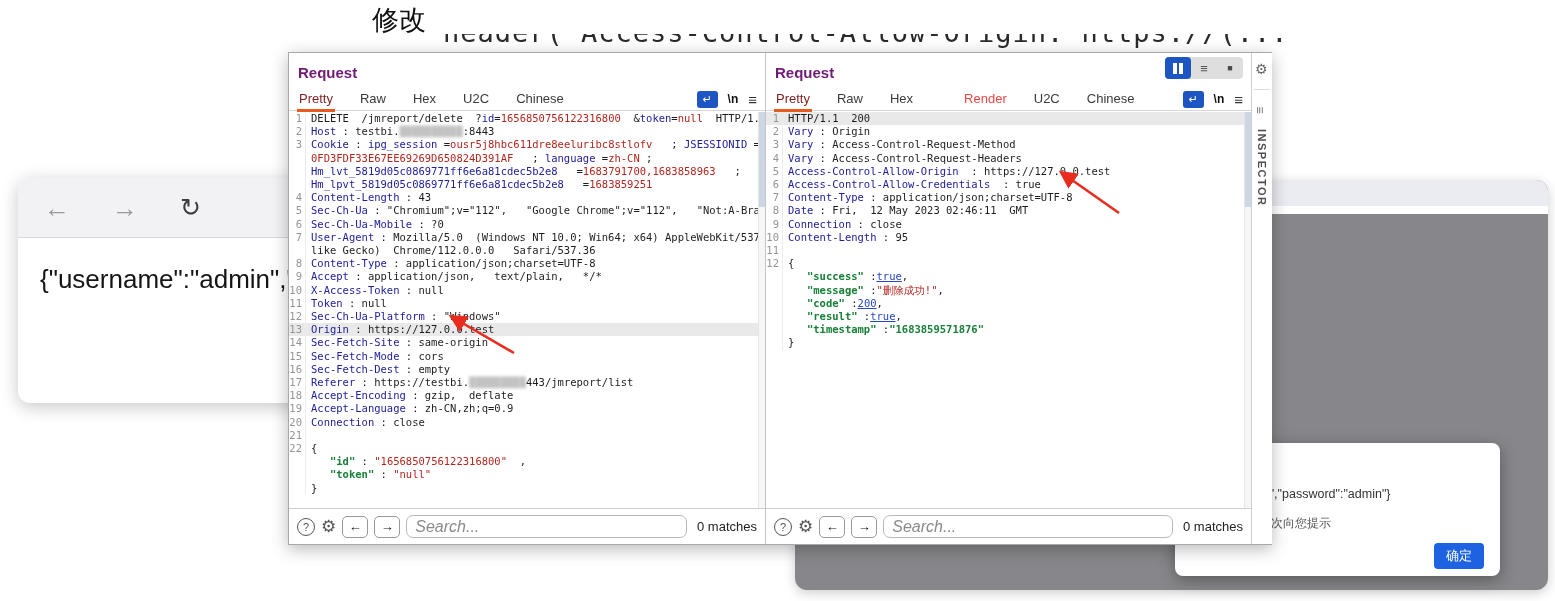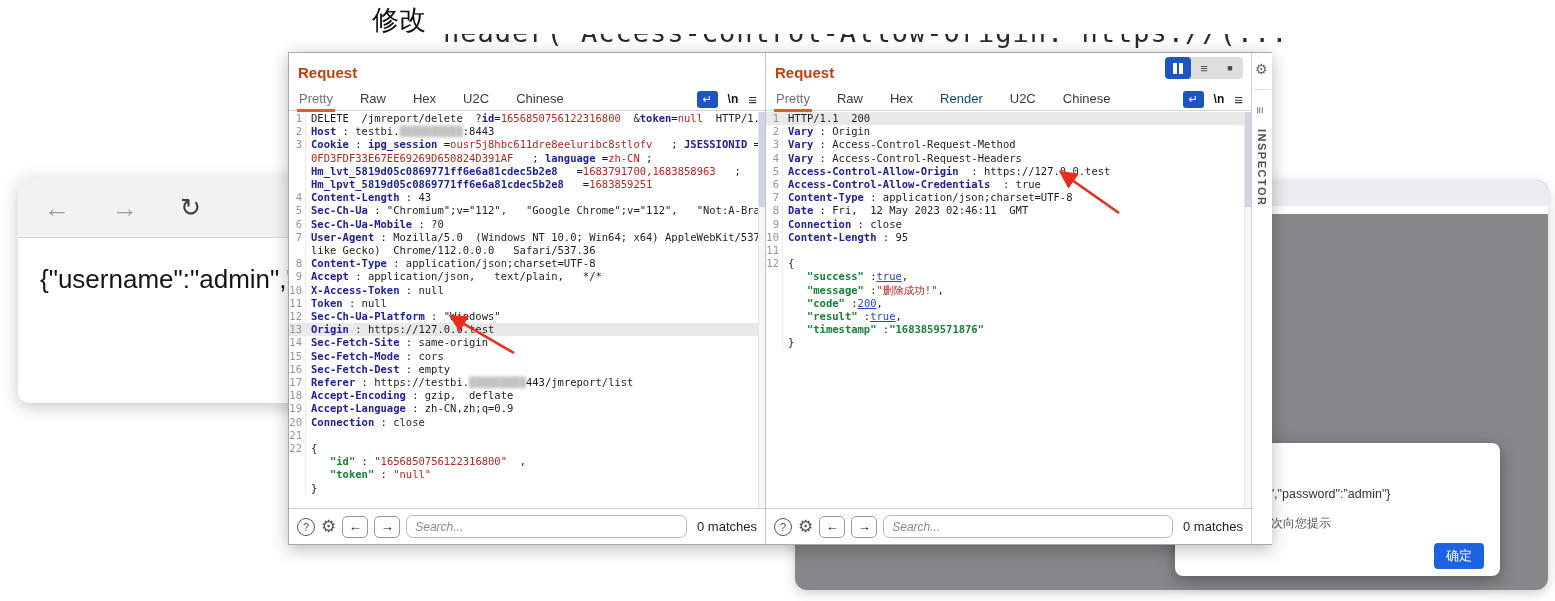--- a/index.html
+++ b/index.html
@@ -35,63 +35,63 @@
   #dialog-hint { position:absolute; left:84px; top:72px; font-size:12px; color:#555; }
   #dialog-ok { position:absolute; right:16px; top:100px; width:50px; height:26px; background:#1d62e0;
                color:#fff; font-size:13px; border:none; border-radius:4px; cursor:pointer; }
 
   
   #burp { left:288px; top:52px; width:984px; height:493px; background:#fff;
           border:1px solid #a9a9a9; box-shadow:0 4px 16px rgba(0,0,0,.28); z-index:20; }
   .pane { position:absolute; top:0; height:491px; background:#fff; }
   #request-pane { left:0; width:477px; border-right:1px solid #c4c4c4; }
   #response-pane { left:477px; width:485px; }
-  .pane-title { position:absolute; left:9px; top:11px; font-size:15px; font-weight:bold; color:#c2410c; }
+  .pane-title { position:absolute; left:9px; top:11px; font-size:15px; font-weight:bold; color:#701a75; }
   .tabrow { position:absolute; left:0; right:0; top:33px; height:25px; border-bottom:1px solid #d6d6d6;
             display:flex; align-items:center; padding-left:10px; }
   .tab { font-size:13px; color:#3a3a3a; margin-right:27px; position:relative; cursor:pointer; }
-  .tab.selected { color:#737373; }
+  .tab.selected { color:#7f1d1d; }
   .tab.selected::after { content:""; position:absolute; left:-2px; right:-2px; bottom:-6px;
                          height:3px; background:#e85a1e; }
-  .tab.disabled { color:#0c4a6e; }
+  .tab.disabled { color:#ef4444;margin-left:24px; }
   .tab-icons { position:absolute; right:8px; top:34px; height:24px; display:flex; align-items:center; gap:10px; }
   .wrap-icon { width:21px; height:17px; background:#1d56c2; border-radius:3px; color:#fff;
                font-size:11px; display:flex; align-items:center; justify-content:center; cursor:pointer; }
   .nl-label { font-size:12px; color:#111; font-weight:bold; }
   .menu-icon { font-size:15px; color:#333; cursor:pointer; }
 
   .code-area { position:absolute; left:0; right:7px; top:59px; bottom:36px; overflow:hidden;
                font-family:"DejaVu Sans Mono", monospace; font-size:10.5px; line-height:13.2px;
                white-space:pre; }
   .row { display:flex; }
   .row.hl { background:#e9e9e9; }
   .ln { width:17px; flex:0 0 17px; text-align:right; color:#949494; padding-right:3px;
         border-right:1px solid #ececec; }
   .codeseg { padding-left:5px; }
   .c-p { color:#1d1d1d; }
-  .c-h { color:#21219b; font-weight:bold; }
+  .c-h { color:#21219b; font-weight:normal; }
   .c-r { color:#b3271e; }
   .c-g { color:#188038; font-weight:bold; }
   .c-b { color:#2746c8;text-decoration:underline; }
   .c-bl { color:#8a8a8a; filter:blur(1.5px); }
 
   .vscroll { position:absolute; right:0; top:59px; bottom:36px; width:7px; background:#f6f6f6;
              border-left:1px solid #e6e6e6; }
   .vthumb { position:absolute; top:0; left:0; right:0; height:95px; background:#ccd6e4; }
 
   .bottom-bar { position:absolute; left:0; right:0; bottom:0; height:36px; border-top:1px solid #cfcfcf;
                 display:flex; align-items:center; padding:0 8px; gap:6px; background:#fff; }
   .help-icon { width:18px; height:18px; border:1.5px solid #555; border-radius:50%; color:#555;
                font-size:11px; display:flex; align-items:center; justify-content:center; cursor:pointer; }
   .gear-sm { font-size:17px; color:#555; line-height:1; cursor:pointer; }
   .navbtn { width:26px; height:22px; border:1px solid #999; border-radius:5px; background:#fff;
             font-size:13px; font-weight:bold; color:#111; display:flex; align-items:center;
             justify-content:center; cursor:pointer; }
   .search-input { flex:1; height:23px; border:1px solid #b9b9b9; border-radius:7px; padding:0 8px;
-                  font-size:12px; font-style:italic; color:#333; outline:none; min-width:40px; }
+                  font-size:16px; font-style:italic; color:#333; outline:none; min-width:40px; }
   .search-input::placeholder { color:#8a8a8a; font-style:italic; }
   .matches { font-size:13px; color:#222; white-space:nowrap; padding-left:4px; }
 
   
   #layout-seg { position:absolute; right:8px; top:4px; height:22px; background:#dedede;
                 border-radius:4px; display:flex; }
   .segbtn { width:26px; height:22px; display:flex; align-items:center; justify-content:center;
             gap:2px; cursor:pointer; border-radius:4px; }
   .segbtn.active { background:#1d56c2; }
   .segbtn.active i { display:block; width:4px; height:11px; background:#fff; }

